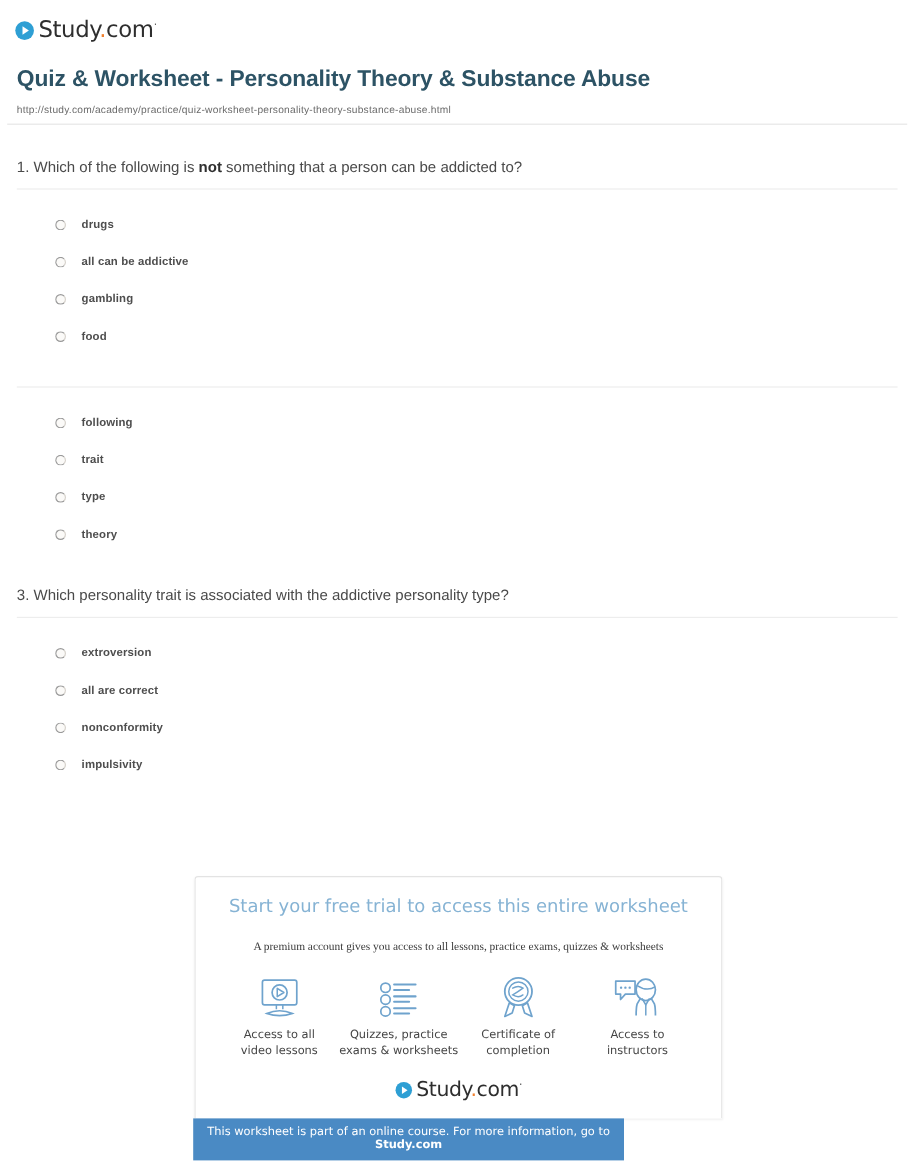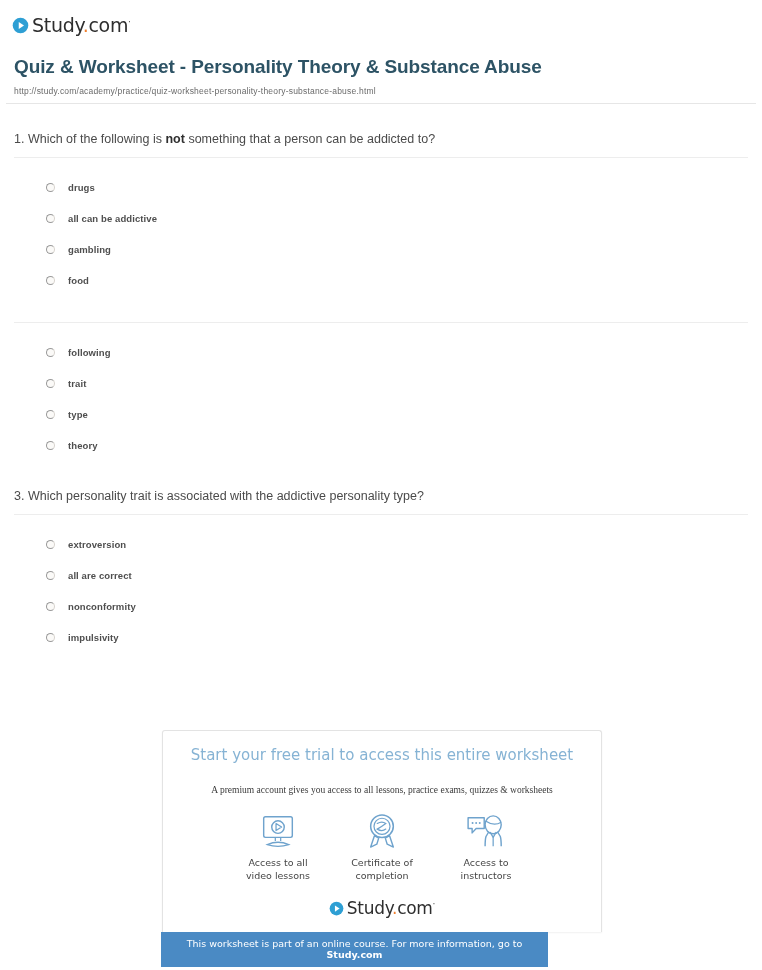--- a/index.html
+++ b/index.html
@@ -130,21 +130,21 @@
   }
   .promo-sub {
     text-align: center;
     font-size: 9.5px;
     color: #3a3a3a;
     font-family: Liberation Serif, serif;
     margin-top: 20px;
   }
   .features {
     display: flex;
-    justify-content: center;
+    justify-content: space-between;
     margin-top: 16px;
     padding: 0 10px;
   }
   .feature {
     width: 104px;
     text-align: center;
     display: flex;
     flex-direction: column;
     align-items: center;
   }
@@ -166,21 +166,21 @@
   .promo-logo .logo-mark { width: 15px; height: 15px; }
   .promo-logo .logo-text { font-size: 17px; }
 
   .promo-bar {
     background: #4a8ac4;
     color: #ffffff;
     text-align: center;
     font-size: 9.5px;
     font-family: "DejaVu Sans", sans-serif;
     padding: 6px 0 7px 0;
-    width: 387px;
+    width: 359px;
     margin-left: -1px;
     box-sizing: border-box;
   }
   .promo-bar b { font-weight: bold; }
 
   .copyright {
     position: absolute;
     left: 0; right: 0;
     top: 932px;
     text-align: left;
@@ -306,20 +306,34 @@
               <path d="M17 25 L17 29 M23 25 L23 29" stroke="#6fa3cd" stroke-width="1.4"></path>
               <path d="M8 33 q12 -5 24 0 q-12 4 -24 0 z" fill="none" stroke="#6fa3cd" stroke-width="1.5"></path>
             </svg>
           </div>
           <div class="feature-label">
             <span>Access to all</span><br>
             <span>video lessons</span>
           </div>
         </div>
 
+        <div class="feature">
+          <div class="feature-icon">
+            <svg width="34" height="32" viewBox="0 0 38 34">
+              <circle cx="7" cy="6" r="4.4" fill="none" stroke="#6fa3cd" stroke-width="1.6"></circle>
+              <circle cx="7" cy="17" r="4.4" fill="none" stroke="#6fa3cd" stroke-width="1.6"></circle>
+              <circle cx="7" cy="28" r="4.4" fill="none" stroke="#6fa3cd" stroke-width="1.6"></circle>
+              <path d="M15 3 H35 M15 8 H29 M15 14 H35 M15 19 H29 M15 25 H35 M15 30 H29" stroke="#6fa3cd" stroke-width="1.9" stroke-linecap="round"></path>
+            </svg>
+          </div>
+          <div class="feature-label">
+            <span>Quizzes, practice</span><br>
+            <span>exams &amp; worksheets</span>
+          </div>
+        </div>
 
         <div class="feature">
           <div class="feature-icon">
             <svg width="34" height="36" viewBox="0 0 36 38">
               <circle cx="18" cy="14" r="12" fill="none" stroke="#6fa3cd" stroke-width="1.6"></circle>
               <circle cx="18" cy="14" r="8.5" fill="none" stroke="#6fa3cd" stroke-width="1.3"></circle>
               <path d="M13 11 q5 -3 9 0 q-4 3 -9 6 q5 3 9 0" fill="none" stroke="#6fa3cd" stroke-width="1.3" stroke-linecap="round"></path>
               <path d="M10 24 L6 36 L12.5 33 L14.5 26.5 Z" fill="none" stroke="#6fa3cd" stroke-width="1.5" stroke-linejoin="round"></path>
               <path d="M26 24 L30 36 L23.5 33 L21.5 26.5 Z" fill="none" stroke="#6fa3cd" stroke-width="1.5" stroke-linejoin="round"></path>
             </svg>

